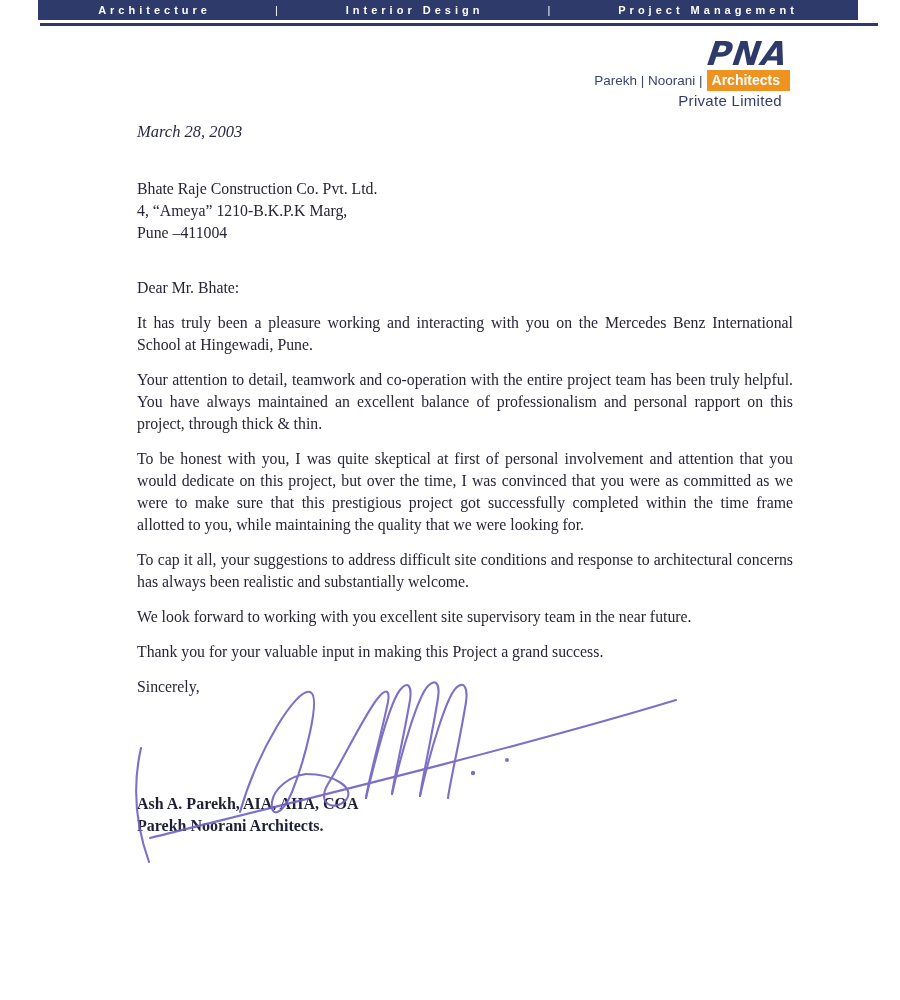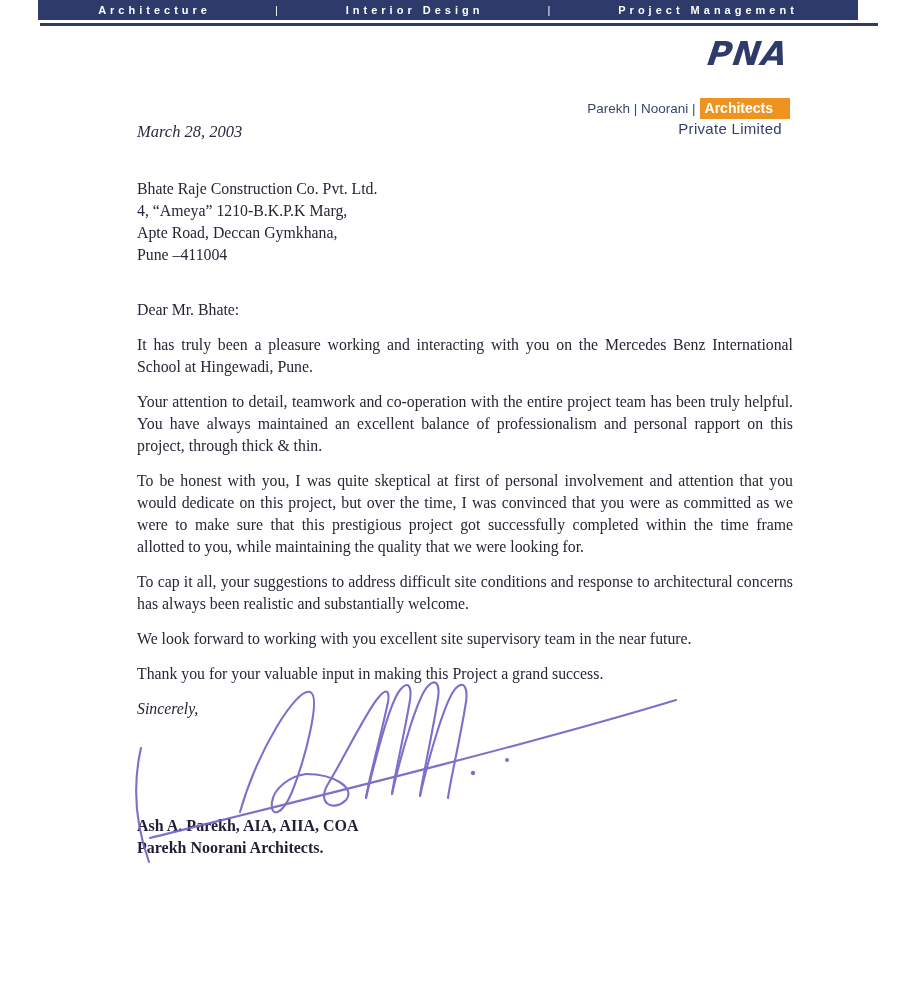--- a/index.html
+++ b/index.html
@@ -50,24 +50,23 @@
     margin-right:2px;
   }
   .logo-line{
     font-size:13.5px;color:#3a4470;line-height:18px;
     white-space:nowrap;
   }
   .badge{
     display:inline-block;
     background:var(--orange);
     color:#fff;font-weight:bold;
-    padding:1px 17px 2px 5px;
+    padding:1px 10px 2px 5px;
     margin-left:4px;
     font-size:14px;
-    margin-top:28px;
   }
   .logo-sub{
     font-size:15px;color:#333d6b;
     margin-top:1px;margin-right:8px;
     letter-spacing:.3px;
   }
   
   .letter{
     position:absolute;left:137px;top:121px;width:656px;
     color:#262637;
@@ -79,21 +78,21 @@
     font-size:16.5px;
     margin-bottom:35px !important;
     color:#2a2a44;
   }
   .recipient{margin-bottom:33px;}
   .salutation{margin-bottom:13px !important;}
   .body-para{
     text-align:justify;
     margin-bottom:13px !important;
   }
-  .closing{margin-top:8px;font-style:italic;}
+  .closing{margin-top:8px;}
   .signer{
     margin-top:95px;
     font-weight:bold;
     color:#1f1f35;
     font-size:16px;line-height:22px;
   }
   
   .signature{
     position:absolute;left:128px;top:678px;
     width:560px;height:190px;
@@ -125,21 +124,20 @@
     </div>
     <div class="logo-sub">Private Limited</div>
   </div>
 
   <main class="letter">
     <p class="date">March 28, 2003</p>
 
     <div class="recipient">
       <div>Bhate Raje Construction Co. Pvt. Ltd.</div>
       <div>4, “Ameya” 1210-B.K.P.K Marg,</div>
-      <div>Apte Road, Deccan Gymkhana,</div>
       <div>Pune –411004</div>
     </div>
 
     <p class="salutation">Dear Mr. Bhate:</p>
 
     <p class="body-para">It has truly been a pleasure working and interacting with you on the Mercedes Benz International School at Hingewadi, Pune.</p>
     <p class="body-para">Your attention to detail, teamwork and co-operation with the entire project team has been truly helpful. You have always maintained an excellent balance of professionalism and personal rapport on this project, through thick &amp; thin.</p>
     <p class="body-para">To be honest with you, I was quite skeptical at first of personal involvement and attention that you would dedicate on this project, but over the time, I was convinced that you were as committed as we were to make sure that this prestigious project got successfully completed within the time frame allotted to you, while maintaining the quality that we were looking for.</p>
     <p class="body-para">To cap it all, your suggestions to address difficult site conditions and response to architectural concerns has always been realistic and substantially welcome.</p>
     <p class="body-para">We look forward to working with you excellent site supervisory team in the near future.</p>

